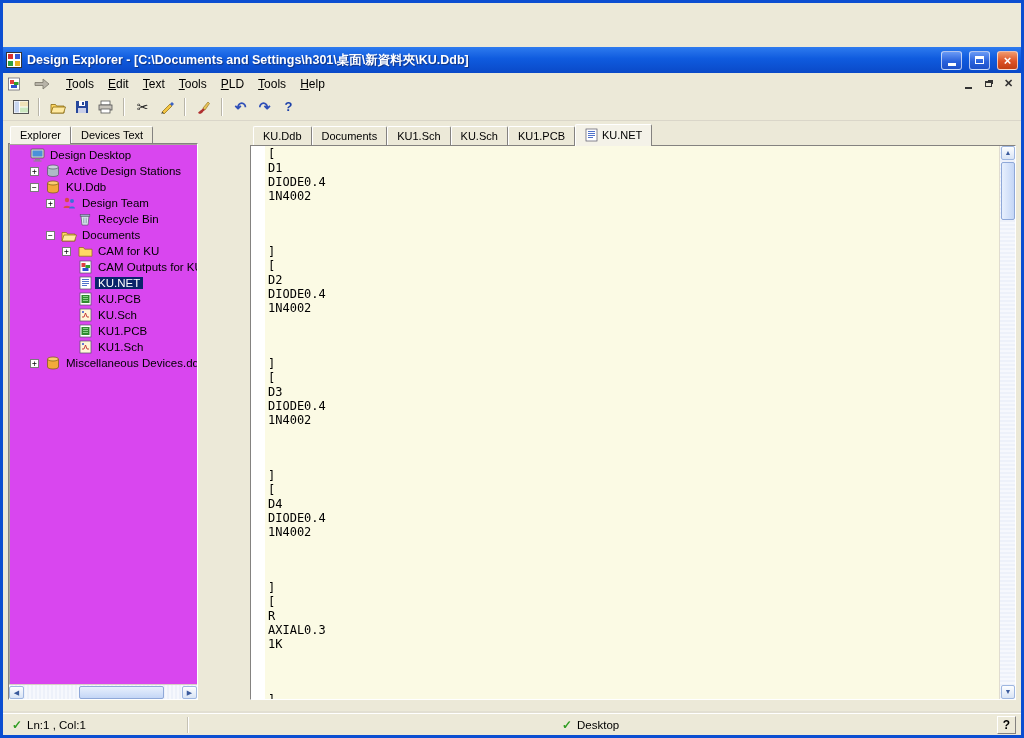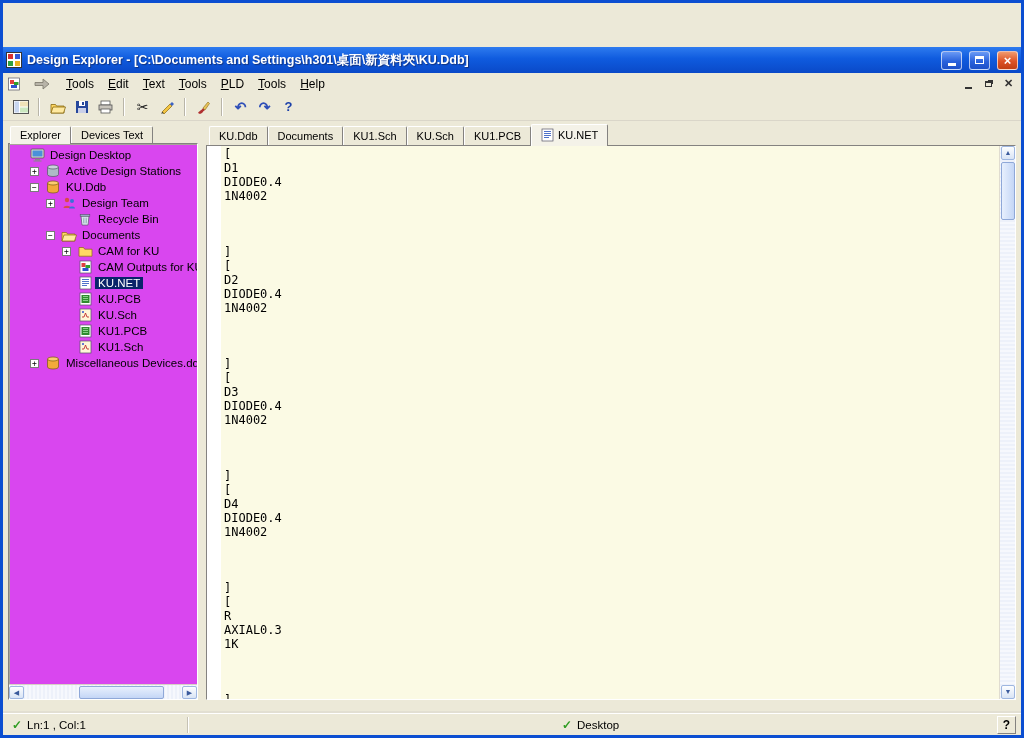--- a/index.html
+++ b/index.html
@@ -31,21 +31,21 @@
   
   .toolbar{height:27px;flex:0 0 27px;display:flex;align-items:center;padding:0 6px;
     border-bottom:1px solid #DAD6C9;gap:1px;}
   .tb-sep{width:2px;height:18px;border-left:1px solid #B9B5A8;border-right:1px solid #fff;margin:0 5px;}
   .tb-btn{width:23px;height:22px;display:flex;align-items:center;justify-content:center;border:1px solid transparent;border-radius:2px;}
   .tglyph{font-size:14px;line-height:14px;color:#222;}
   .tglyph.blue{color:#2F4FB8;font-weight:bold;}
   .tglyph.q{font-weight:bold;font-size:13px;color:#1A3FA8;}
   .icon{display:inline-flex;align-items:center;justify-content:center;}
   
-  .main{flex:1;display:flex;padding:3px 5px 13px 5px;min-height:0;}
+  .main{flex:1;display:flex;padding:3px 5px 13px 5px;min-height:0;gap:44px;}
   .left-panel{width:190px;flex:0 0 190px;display:flex;flex-direction:column;margin-right:8px;}
   .panel-tabs{height:19px;flex:0 0 19px;display:flex;align-items:flex-end;padding-left:2px;}
   .tab{background:#ECE9D8;border:1px solid #848280;border-bottom:none;border-top-color:#fff;border-left-color:#fff;
     padding:2px 9px 2px;font-size:11px;position:relative;white-space:nowrap;border-radius:2px 2px 0 0;}
   .tab.active{background:#F4F2E8;z-index:3;margin-bottom:-1px;padding-bottom:3px;font-size:11px;}
   .tree-wrap{flex:1;background:#d946ef;border:1px solid #848280;border-right-color:#fff;border-bottom-color:#fff;
     box-shadow:inset 1px 1px 0 #A8A49A;display:flex;flex-direction:column;min-height:0;position:relative;z-index:2;}
   .tree{flex:1;overflow:hidden;padding-top:3px;font-size:11.5px;}
   .tree-row{display:flex;align-items:center;height:16px;white-space:nowrap;}
   .exp-slot{width:16px;flex:0 0 16px;display:flex;align-items:center;justify-content:flex-start;padding-left:1px;}

